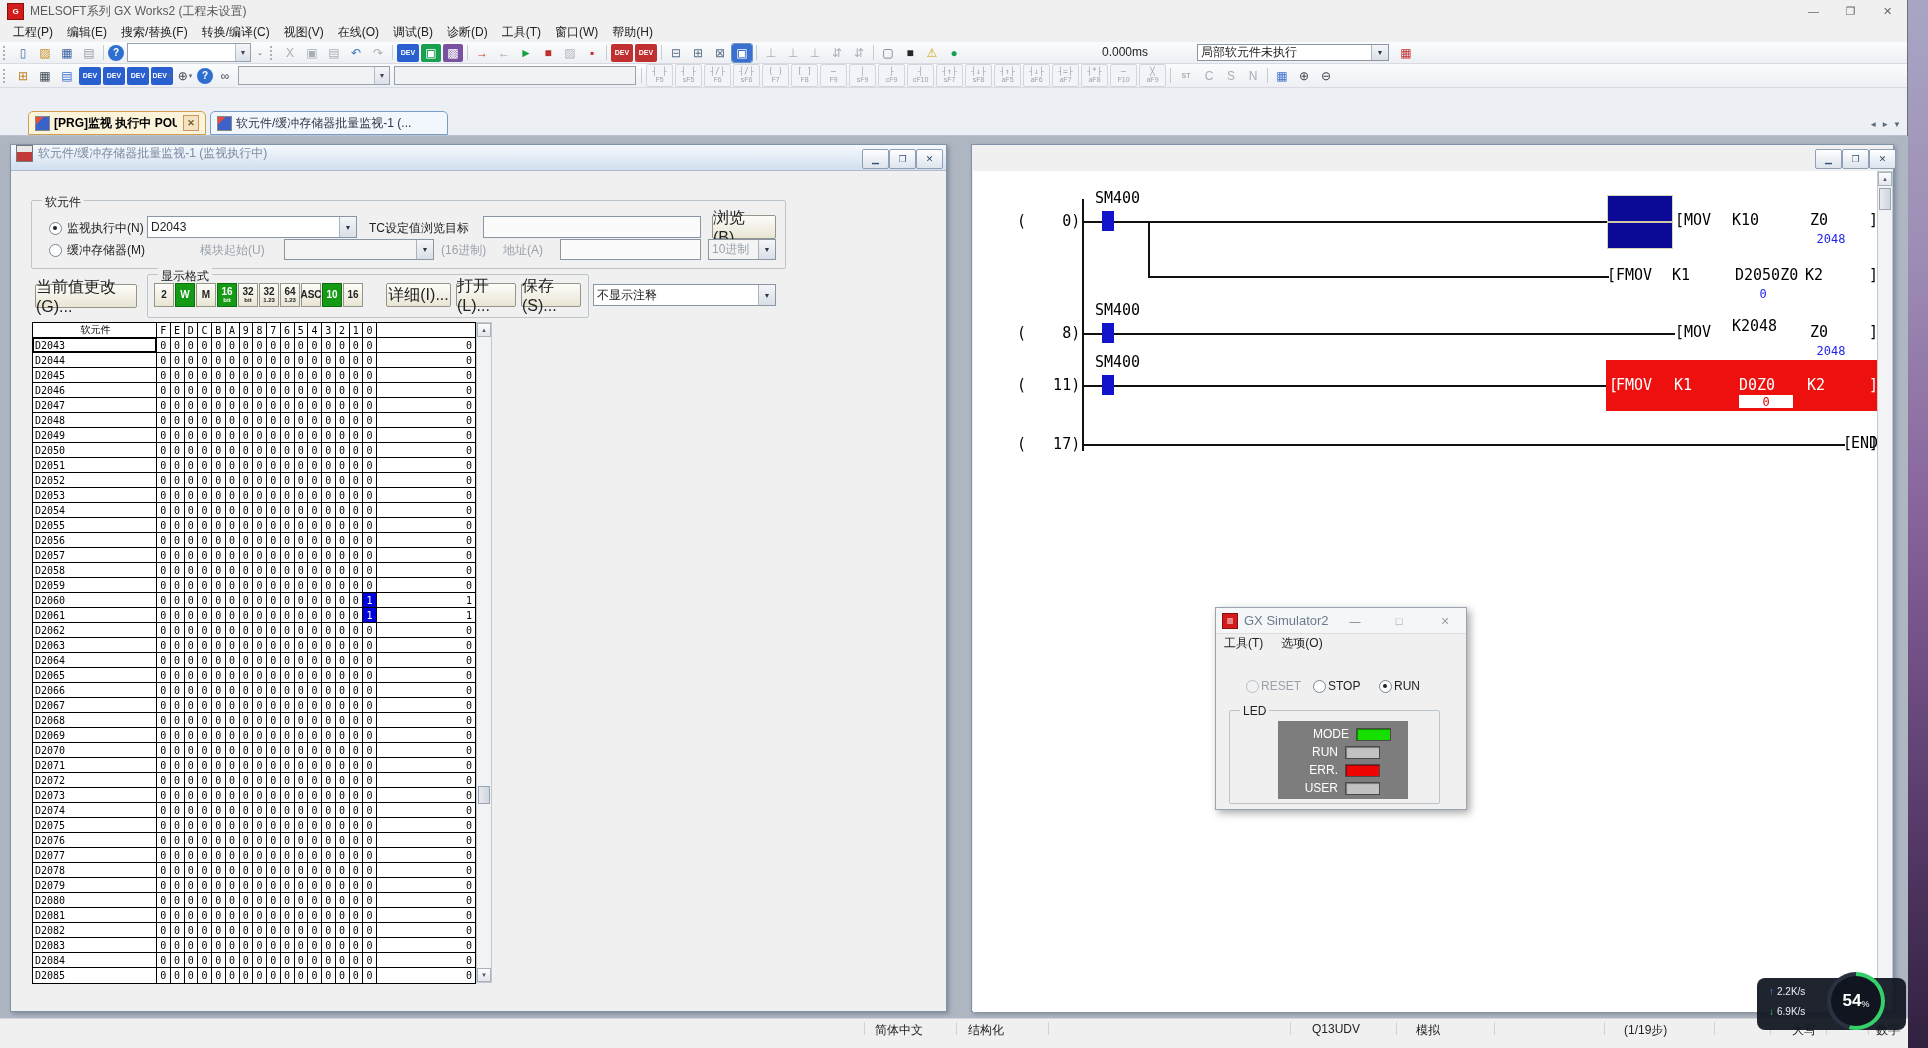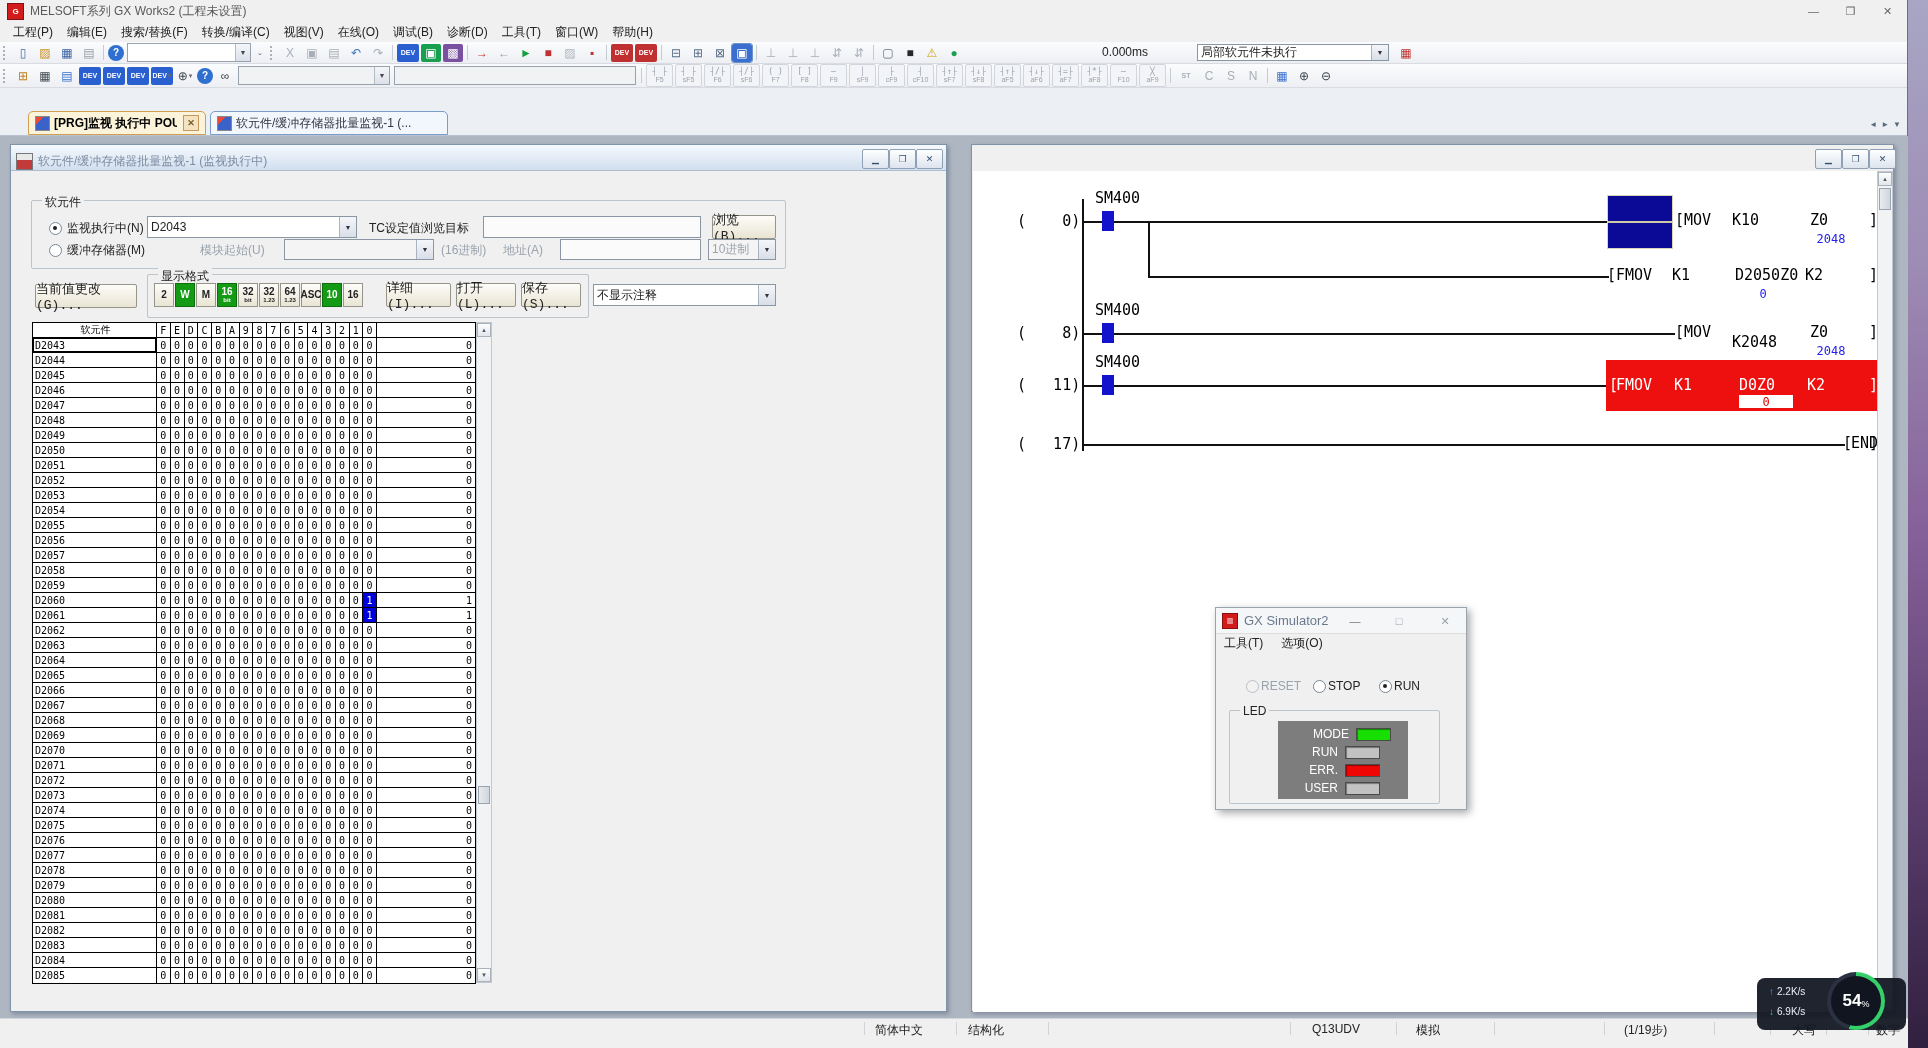--- a/index.html
+++ b/index.html
@@ -35,39 +35,39 @@
   .tbi-c{position:absolute;left:1395px;top:2px;}
   
   .tabbar{position:absolute;left:0;top:88px;width:100%;height:48px;background:#ecf0f5;border-bottom:1px solid #b9c2ce;box-sizing:border-box;}
   .tab{position:absolute;bottom:0;height:24px;box-sizing:border-box;display:flex;align-items:center;padding:0 6px;font-size:12px;border-radius:5px 5px 0 0;border:1px solid;}
   .tab .ticon{width:13px;height:13px;margin-right:4px;border:1px solid #888;background:linear-gradient(135deg,#e94a3a 30%,#3a62c8 30%);}
   .tab .tclose{width:14px;height:14px;margin-left:6px;background:#f4e3c2;border:1px solid #c89858;color:#7a5a20;font-size:9px;display:flex;align-items:center;justify-content:center;}
   .tabscroll{position:absolute;right:6px;bottom:6px;display:flex;gap:4px;font-size:8px;color:#5a6a7a;}
   
   .mdi{position:absolute;left:0;top:136px;width:1908px;height:882px;background:#aeb6c2;}
   .cwin{position:absolute;background:#f0f0f0;border:1px solid #7f93a9;box-sizing:border-box;box-shadow:2px 2px 4px rgba(30,40,60,.3);}
-  .ctitle{position:absolute;left:0;top:0;width:100%;height:26px;background:linear-gradient(#f5f9fd,#d2dfef);border-bottom:1px solid #aebccd;display:flex;align-items:flex-end;padding:0 5px;box-sizing:border-box;}
+  .ctitle{position:absolute;left:0;top:0;width:100%;height:26px;background:linear-gradient(#f5f9fd,#d2dfef);border-bottom:1px solid #aebccd;display:flex;align-items:flex-start;padding:0 5px;box-sizing:border-box;}
   .ctitle .cicon{width:15px;height:15px;margin-right:5px;background:linear-gradient(#e8e8e8 40%,#c23a3a 40%);border:1px solid #777;}
   .ctitle .ctext{font-size:12px;color:#7c8ba0;}
   .cbtn{position:absolute;top:4px;width:25px;height:18px;border:1px solid #8fa0b5;background:linear-gradient(#feffff,#dde4ee);display:flex;align-items:center;justify-content:center;font-size:9px;color:#33506e;border-radius:2px;}
   
   .group{position:absolute;border:1px solid #bcc4cc;border-radius:2px;}
   .group>.glabel{position:absolute;left:10px;top:-7px;background:#f0f0f0;padding:0 3px;font-size:12px;color:#222;}
   .radio{position:absolute;width:11px;height:11px;border-radius:50%;border:1px solid #7a8694;background:#fff;}
   .radio.on::after{content:"";position:absolute;left:2.5px;top:2.5px;width:4px;height:4px;border-radius:50%;background:#222;}
   .radio.dis{border-color:#b8bec6;background:#f2f2f2;}
   .flabel{position:absolute;font-size:12px;color:#222;white-space:nowrap;}
   .flabel.dis{color:#9aa2ac;}
   .tbox{position:absolute;background:#fff;border:1px solid #8a96a4;box-sizing:border-box;font-size:12px;color:#222;display:flex;align-items:center;padding:0 3px;}
   .tbox.dis{background:#fbfbfb;color:#98a0aa;}
   .combo{position:absolute;background:#fff;border:1px solid #8a96a4;box-sizing:border-box;display:flex;align-items:center;justify-content:space-between;font-size:12px;color:#222;}
   .combo .cval{padding-left:3px;white-space:nowrap;overflow:hidden;}
   .combo .arrow{width:16px;align-self:stretch;background:linear-gradient(#f4f6f9,#d9dfe8);border-left:1px solid #aab4c0;display:flex;align-items:center;justify-content:center;font-size:7px;color:#334;}
   .combo.dis{background:#f4f4f4;color:#9aa2ac;}
-  .btn3d{position:absolute;background:linear-gradient(#fdfcf8,#e9e5d4);border:1px solid #95958a;border-radius:2px;font-size:13px;color:#222;display:flex;align-items:center;justify-content:center;box-sizing:border-box;font-family:Liberation Mono, monospace;}
+  .btn3d{position:absolute;background:linear-gradient(#fdfcf8,#e9e5d4);border:1px solid #95958a;border-radius:2px;font-size:16px;color:#222;display:flex;align-items:center;justify-content:center;box-sizing:border-box;}
   .fbtn{width:20px;height:24px;margin-right:1px;background:linear-gradient(#fdfcf8,#e9e5d4);border:1px solid #95958a;box-sizing:border-box;display:flex;flex-direction:column;align-items:center;justify-content:center;font-size:10px;color:#222;font-weight:bold;line-height:1;}
   .fbtn .sub{font-size:6px;font-weight:bold;}
   .fbtn.on{background:#149a14;color:#fff;border-color:#0c6e0c;}
   
   .dtable{position:absolute;left:21px;top:177px;width:442px;border:1px solid #000;background:#fff;
           font-family:"DejaVu Sans Mono",monospace;font-size:10px;color:#000;box-sizing:content-box;}
   .trow{display:flex;height:15px;box-sizing:border-box;border-bottom:1px solid #000;}
   .trow:last-child{border-bottom:none;}
   .tcell{border-right:1px solid #000;box-sizing:border-box;display:flex;align-items:center;justify-content:center;overflow:hidden;}
   .c-name{width:124px;justify-content:flex-start;padding-left:2px;}
@@ -1275,21 +1275,21 @@
             <span class="lval" style="left:762px;top:117px;width:56px;">0</span>
           </div>
 
           <span class="lmono" style="left:44px;top:155px;">(    8)</span>
           <span class="lmono" style="left:122px;top:132px;">SM400</span>
           <div class="wire" style="left:109px;top:162px;width:593px;height:2px;"></div>
           <div class="contact" style="left:129px;top:152px;"></div>
           <div>
             <span class="lmono" style="left:702px;top:154px;">[</span>
             <span class="lmono" style="left:711px;top:154px;">MOV</span>
-            <span class="lmono" style="left:759px;top:164px;">K2048</span>
+            <span class="lmono" style="left:759px;top:148px;">K2048</span>
             <span class="lmono" style="left:837px;top:154px;">Z0</span>
             <span class="lmono" style="left:896px;top:154px;">]</span>
             <span class="lval" style="left:830px;top:174px;width:56px;">2048</span>
           </div>
 
           <span class="lmono" style="left:44px;top:207px;">(   11)</span>
           <span class="lmono" style="left:122px;top:184px;">SM400</span>
           <div class="wire" style="left:109px;top:214px;width:524px;height:2px;"></div>
           <div class="contact" style="left:129px;top:204px;"></div>
           <div class="redbar" style="left:633px;top:189px;width:274px;height:51px;">

